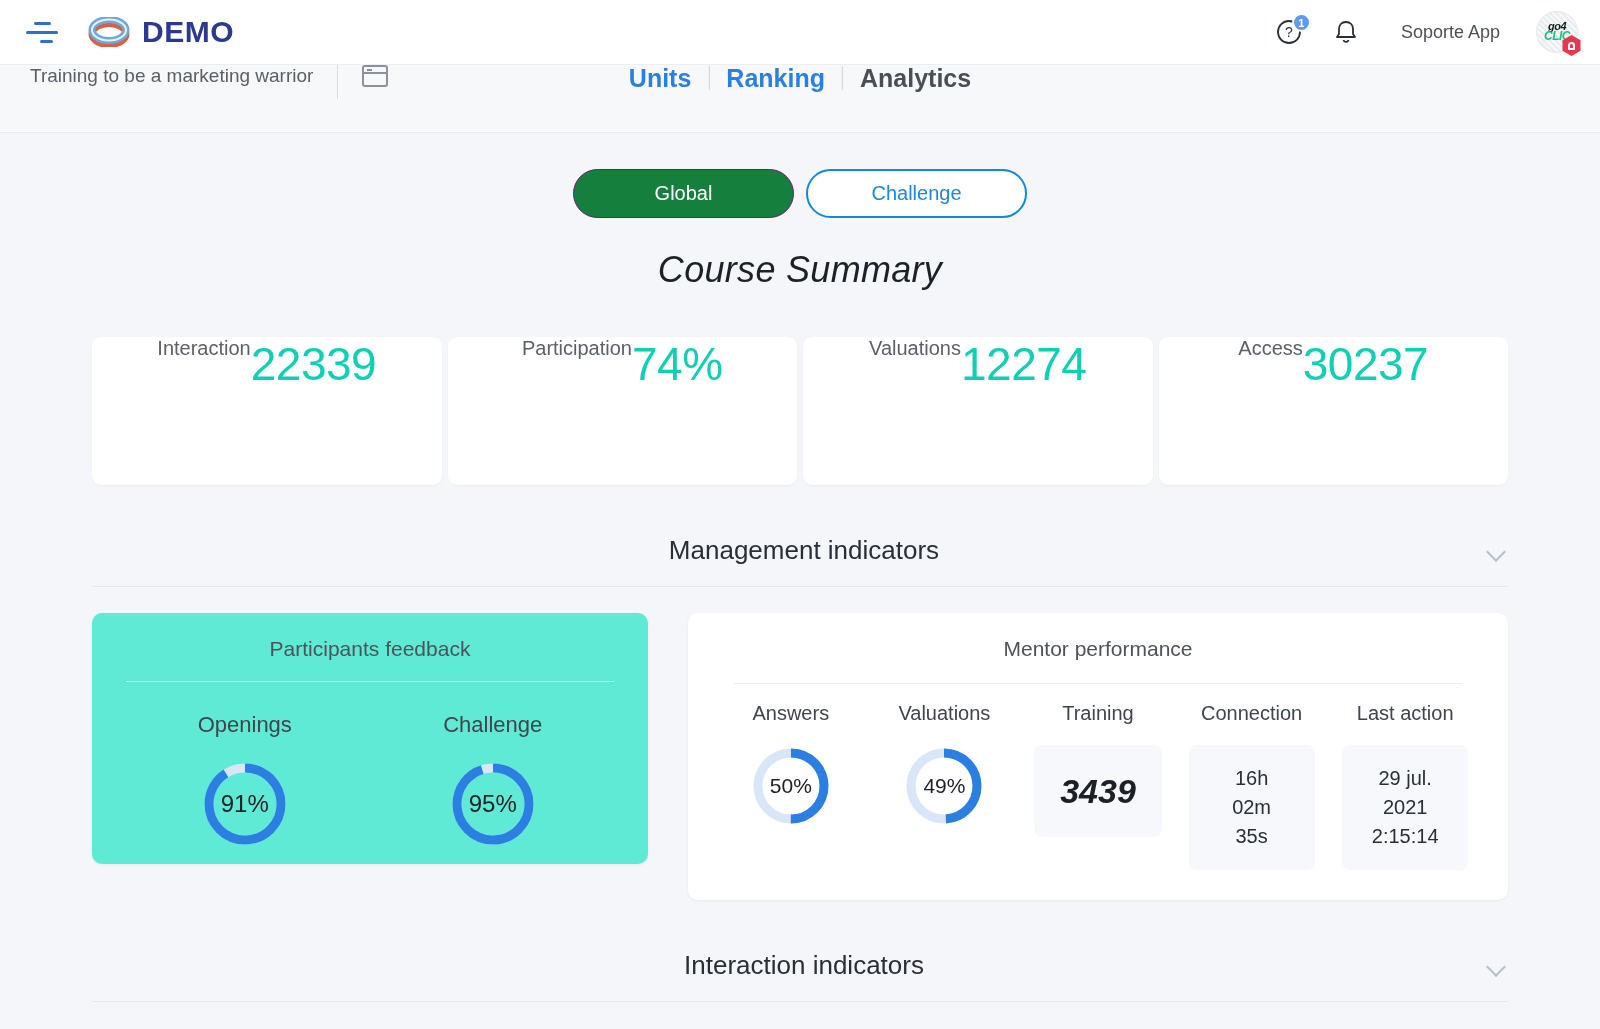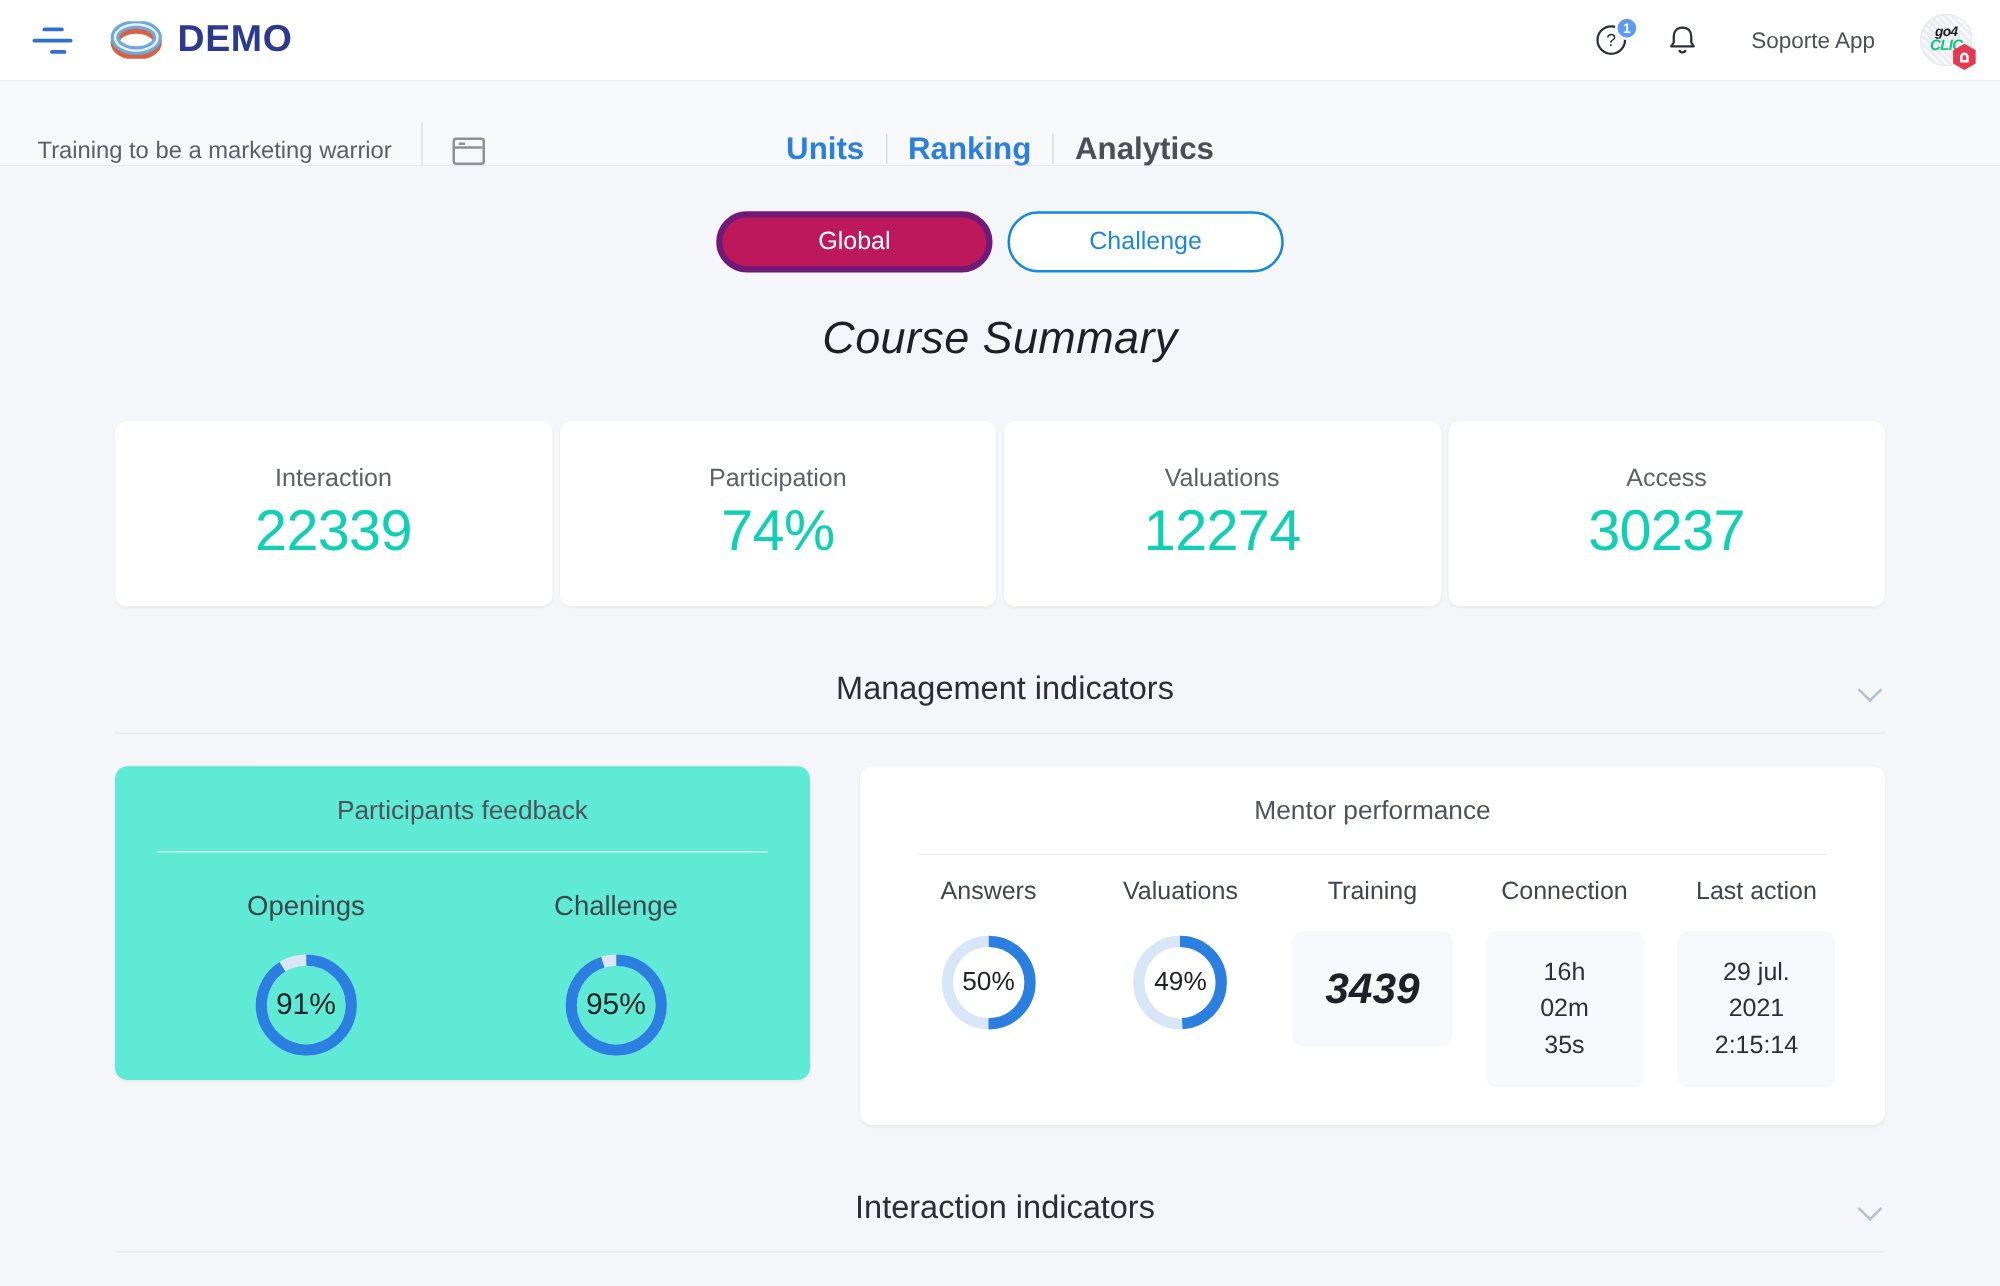--- a/index.html
+++ b/index.html
@@ -59,21 +59,21 @@
     clip-path: polygon(50% 0%, 93% 25%, 93% 75%, 50% 100%, 7% 75%, 7% 25%);
     display: flex; align-items: center; justify-content: center;
   }
   .avatar-badge span { display: block; width: 7px; height: 8px; border: 2px solid #fff;
     border-radius: 1px; border-top-left-radius: 4px; border-top-right-radius: 4px; }
 
   
   .subbar {
     height: 68px; background: #f7f8fa;
     border-bottom: 1px solid #e7eaee;
-    display: flex; align-items: flex-end; padding: 0 30px;
+    display: flex; align-items: flex-start; padding: 0 30px;
     position: relative;
   }
   .course-title { font-size: 19px; color: #5b6068; }
   .vdiv { width: 1px; height: 34px; background: #d9dde2; margin: 0 24px; }
   .window-icon { width: 26px; height: 22px; border: 2px solid #8b9199; border-radius: 3px;
     position: relative; }
   .window-icon::before { content:""; position:absolute; left:0; right:0; top:5px;
     height: 2px; background: #8b9199; }
   .window-icon::after { content:""; position:absolute; left:3px; top:1.5px;
     width:5px; height:2px; background:#8b9199; }
@@ -87,30 +87,30 @@
 
   
   .main { padding: 0 92px; }
 
   .seg-row { display: flex; justify-content: center; gap: 12px; margin-top: 36px; }
   .seg {
     width: 221px; height: 49px; border-radius: 26px;
     display: flex; align-items: center; justify-content: center;
     font-size: 20px; cursor: pointer;
   }
-  .seg.active { background: #be185d; color: #fff; border: 5px solid #701a75; }
+  .seg.active { background: #15803d; color: #fff; border: 1px solid #701a75; }
   .seg.idle { background: #fff; color: #1b87e0; border: 2px solid #1089e3; }
 
   .page-title { text-align: center; font-size: 36px; font-style: italic;
     color: #1c2128; margin-top: 31px; letter-spacing: 0.3px; }
 
   .stat-row { display: flex; gap: 6px; margin-top: 46px; }
   .stat-card {
     flex: 1; background: #fff; border-radius: 9px; height: 148px;
-    display: flex; flex-direction: column; align-items: center; justify-content: center;
+    display: flex; flex-direction: row; align-items: flex-start; justify-content: center;
     box-shadow: 0 1px 2px rgba(30,40,60,.05);
   }
   .stat-label { font-size: 20px; color: #5c6068; margin-bottom: 2px; }
   .stat-value { font-size: 46px; font-weight: 400; color: #0fcfb4; letter-spacing: -0.5px; }
 
   .section-head {
     margin-top: 50px; display: flex; align-items: center;
     padding-bottom: 20px; border-bottom: 1px solid #e4e8ed; cursor: pointer;
   }
   .section-title { flex: 1; text-align: center; font-size: 26px; color: #2a2f36;

